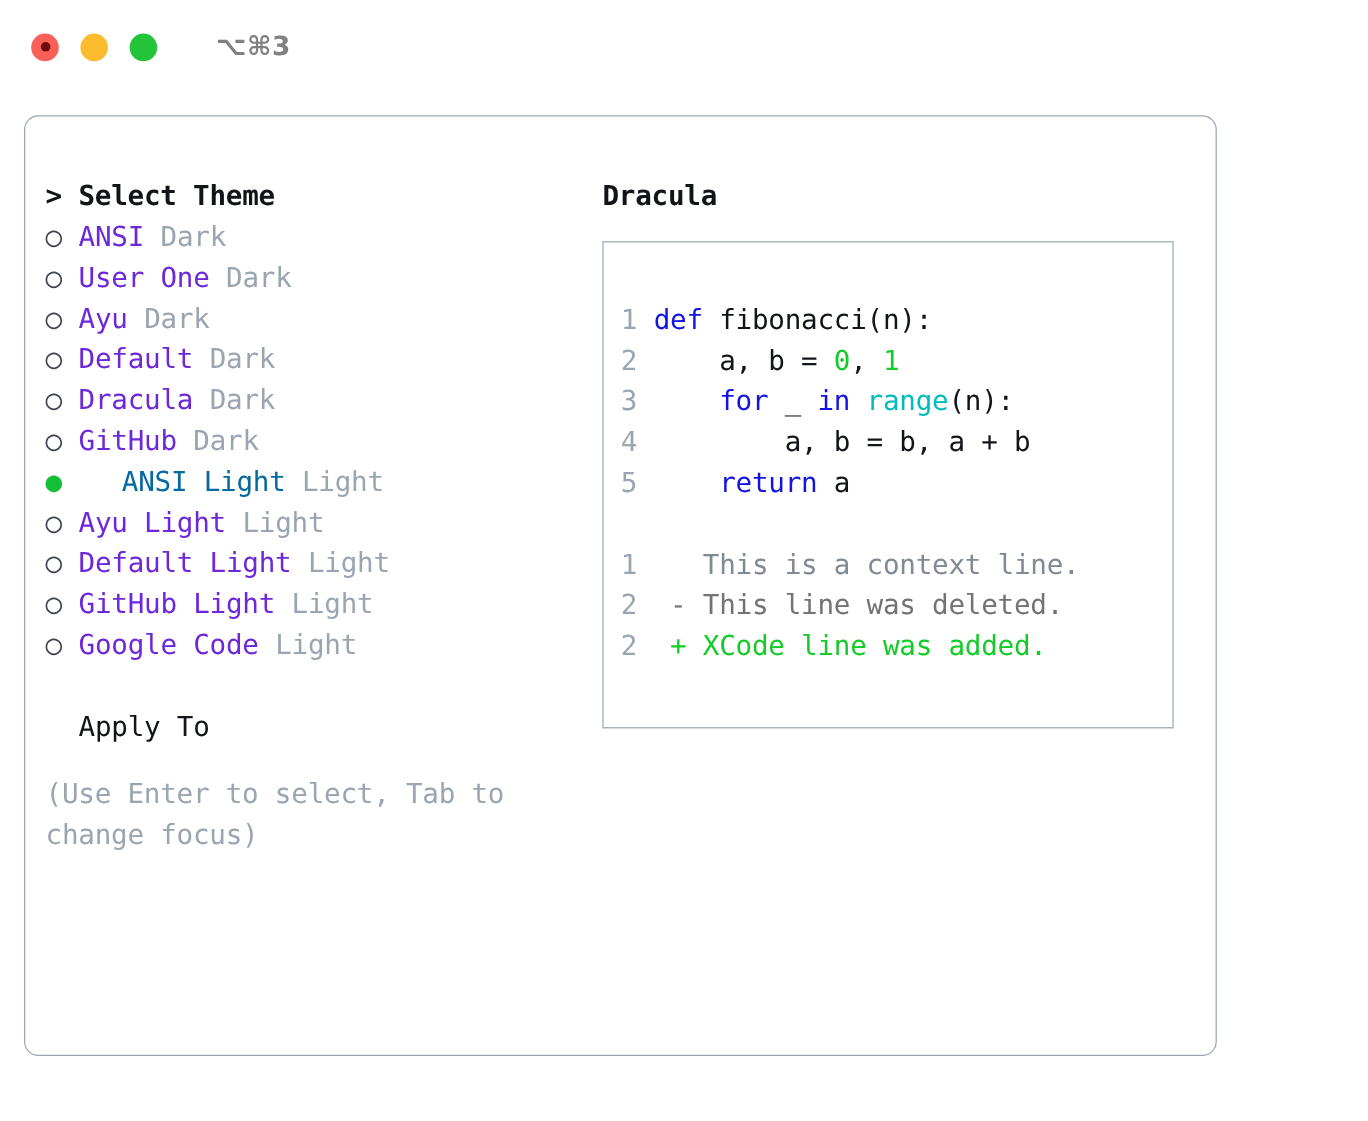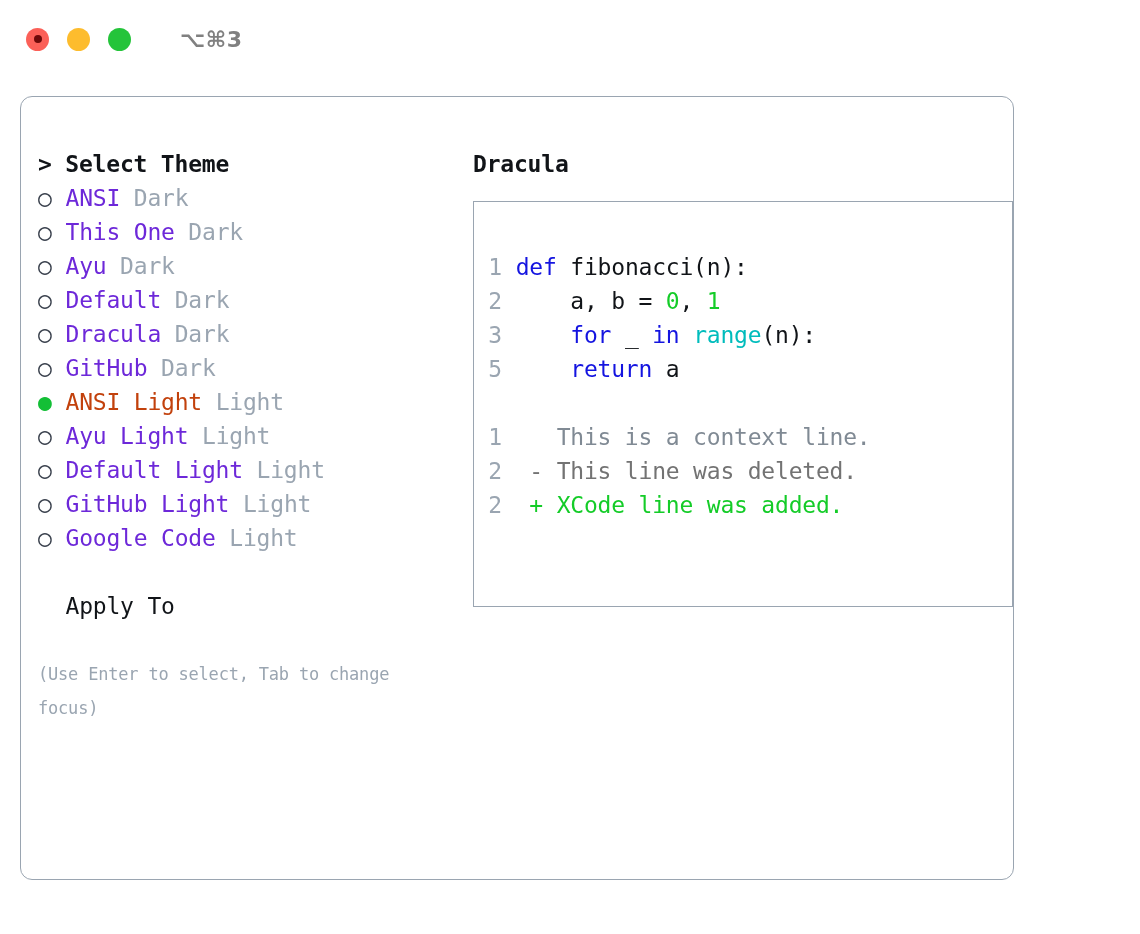--- a/index.html
+++ b/index.html
@@ -117,47 +117,47 @@
     letter-spacing: -0.2px;
     color: #2f3540;
   }
   .marker {
     display: inline-block;
     width: 1ch;
     color: #3d4450;
   }
   .opt.selected .marker { color: #13bf36; }
   .opt .label { color: #6d28d9; }
-  .opt.selected .label { color: #c2410c; }
+  .opt.selected .label { color: #0369a1; margin-left: 36px; }
   .opt .variant { color: #9aa5b1; }
   .opt.selected .variant { color: #9aa5b1; }
 
   
   .section-gap { height: 34px; }
   .section-title {
     font-size: 23px;
     line-height: 34px;
     white-space: pre;
     color: #111418;
     letter-spacing: -0.2px;
   }
 
   .hint {
-    margin-top: 34px;
-    font-size: 17px;
+    margin-top: 22px;
+    font-size: 23px;
     line-height: 34px;
     color: #9aa5b1;
     width: 410px;
     letter-spacing: -0.2px;
   }
 
   
   .preview-box {
     margin-top: 20px;
-    width: 540px;
+    width: 476px;
     height: 406px;
     border: 1.5px solid #9aa5b1;
     box-sizing: border-box;
     padding: 48px 0 0 14px;
   }
   .code-line {
     font-size: 23px;
     line-height: 34px;
     white-space: pre;
     letter-spacing: -0.2px;
@@ -195,21 +195,21 @@
 
   <div class="panel">
     <div class="panel-inner">
 
       <div class="col-left">
 
         <div class="header-row"><span class="caret">&gt;</span><span> </span><span>Select Theme</span></div>
 
         <div class="opt-list">
             <div class="opt"><span class="marker">○</span><span> </span><span class="label">ANSI</span><span> </span><span class="variant">Dark</span></div>
-            <div class="opt"><span class="marker">○</span><span> </span><span class="label">This One</span><span> </span><span class="variant">Dark</span></div>
+            <div class="opt"><span class="marker">○</span><span> </span><span class="label">User One</span><span> </span><span class="variant">Dark</span></div>
             <div class="opt"><span class="marker">○</span><span> </span><span class="label">Ayu</span><span> </span><span class="variant">Dark</span></div>
             <div class="opt"><span class="marker">○</span><span> </span><span class="label">Default</span><span> </span><span class="variant">Dark</span></div>
             <div class="opt"><span class="marker">○</span><span> </span><span class="label">Dracula</span><span> </span><span class="variant">Dark</span></div>
             <div class="opt"><span class="marker">○</span><span> </span><span class="label">GitHub</span><span> </span><span class="variant">Dark</span></div>
             <div class="opt selected"><span class="marker">●</span><span> </span><span class="label">ANSI Light</span><span> </span><span class="variant">Light</span></div>
             <div class="opt"><span class="marker">○</span><span> </span><span class="label">Ayu Light</span><span> </span><span class="variant">Light</span></div>
             <div class="opt"><span class="marker">○</span><span> </span><span class="label">Default Light</span><span> </span><span class="variant">Light</span></div>
             <div class="opt"><span class="marker">○</span><span> </span><span class="label">GitHub Light</span><span> </span><span class="variant">Light</span></div>
             <div class="opt"><span class="marker">○</span><span> </span><span class="label">Google Code</span><span> </span><span class="variant">Light</span></div>
           </div>
@@ -223,20 +223,21 @@
       </div>
 
       <div class="col-right">
         <div class="header-row">Dracula</div>
 
         <div class="preview-box">
           <div>
               <div class="code-line"><span class="ln">1</span><span class="kw">def</span><span class="plain"> fibonacci(n):</span></div>
               <div class="code-line"><span class="ln">2</span><span class="plain">    a, b = </span><span class="num">0</span><span class="plain">, </span><span class="num">1</span></div>
               <div class="code-line"><span class="ln">3</span><span class="plain">    </span><span class="kw">for</span><span class="plain"> _ </span><span class="kw">in</span><span class="plain"> </span><span class="fn">range</span><span class="plain">(n):</span></div>
+              <div class="code-line"><span class="ln">4</span><span class="plain">        a, b = b, a + b</span></div>
               <div class="code-line"><span class="ln">5</span><span class="plain">    </span><span class="kw">return</span><span class="plain"> a</span></div>
             </div>
           <div class="diff-gap"></div>
           <div>
               <div class="code-line"><span class="ln">1</span><span class="ctx">   This is a context line.</span></div>
               <div class="code-line"><span class="ln">2</span><span class="del"> - This line was deleted.</span></div>
               <div class="code-line"><span class="ln">2</span><span class="add"> + XCode line was added.</span></div>
             </div>
         </div>
       </div>

